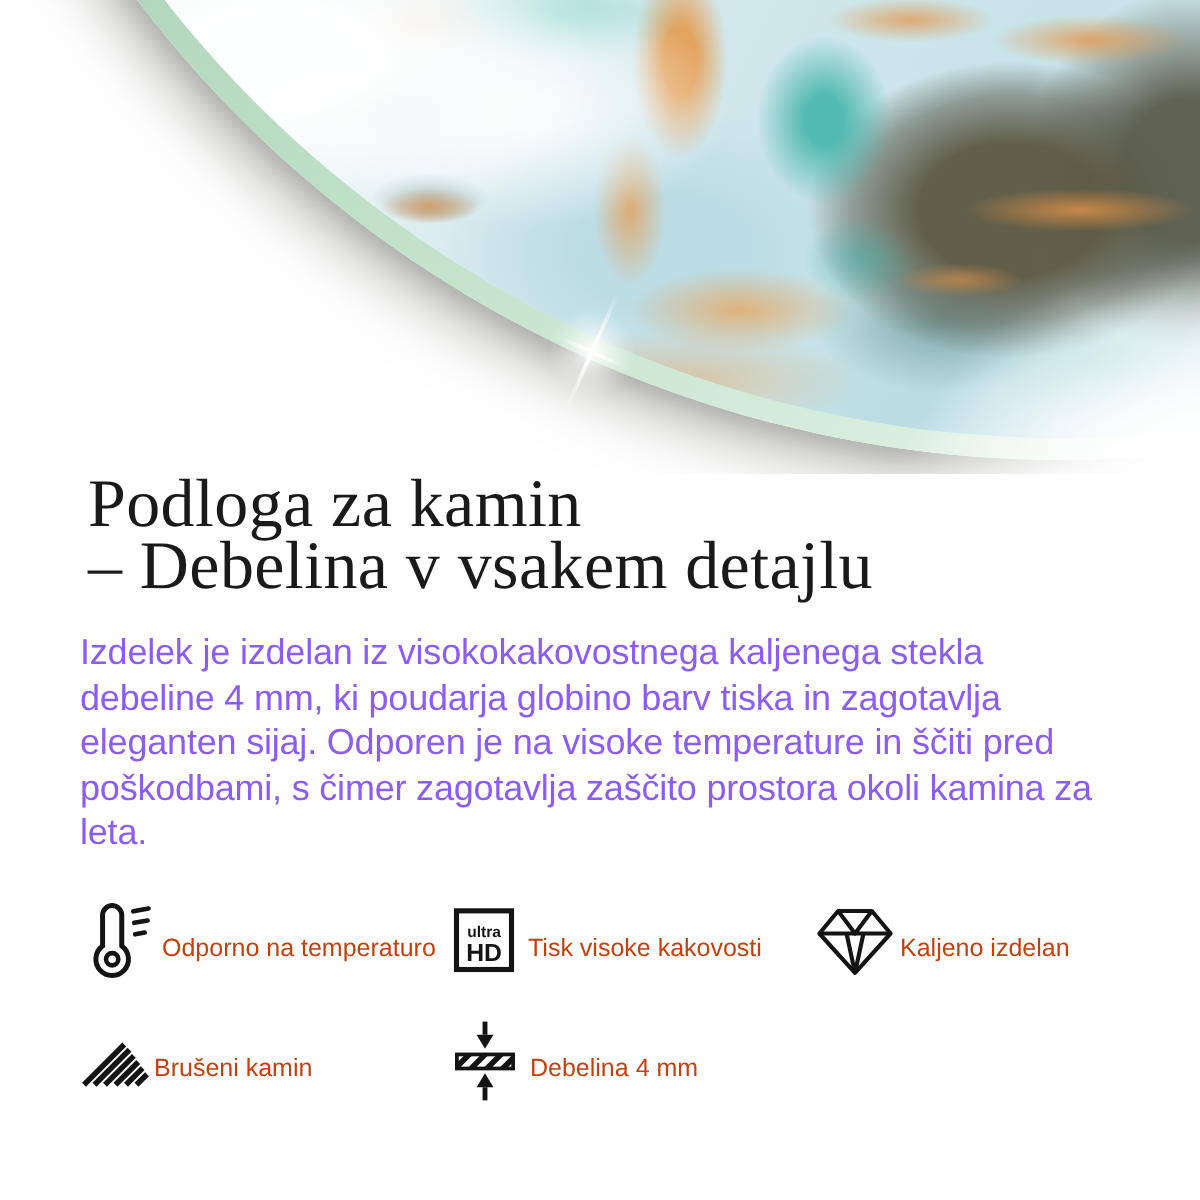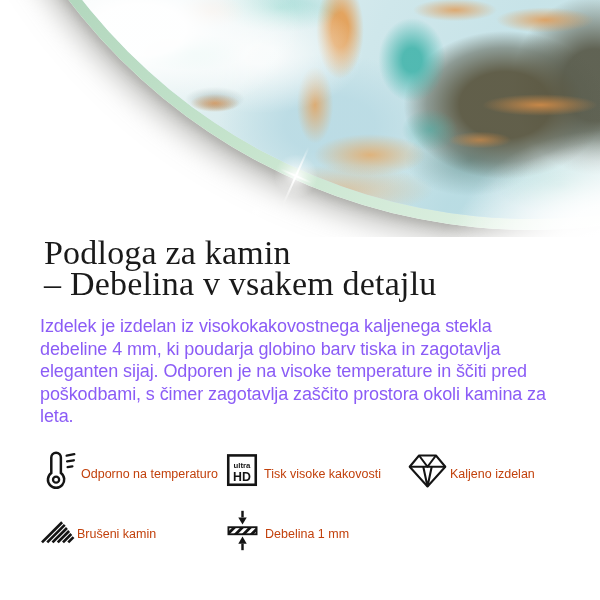--- a/index.html
+++ b/index.html
@@ -171,16 +171,16 @@
             <line x1="1.5" y1="0" x2="1.5" y2="6" stroke="#141414" stroke-width="3"></line>
           </pattern>
         </defs>
         <rect x="9" y="20.5" width="30" height="7.5" fill="url(#hatch6)" stroke="#141414" stroke-width="2"></rect>
         <line x1="24" y1="3" x2="24" y2="10" stroke="#141414" stroke-width="2.6"></line>
         <polygon points="19.5,10 28.5,10 24,17.5" fill="#141414"></polygon>
         <line x1="24" y1="45" x2="24" y2="38" stroke="#141414" stroke-width="2.6"></line>
         <polygon points="19.5,38 28.5,38 24,30.5" fill="#141414"></polygon>
       </svg>
     </div>
-    <div class="flabel">Debelina 1 mm</div>
+    <div class="flabel">Debelina 4 mm</div>
   </div>
 
 </div>
 
 </body></html>

